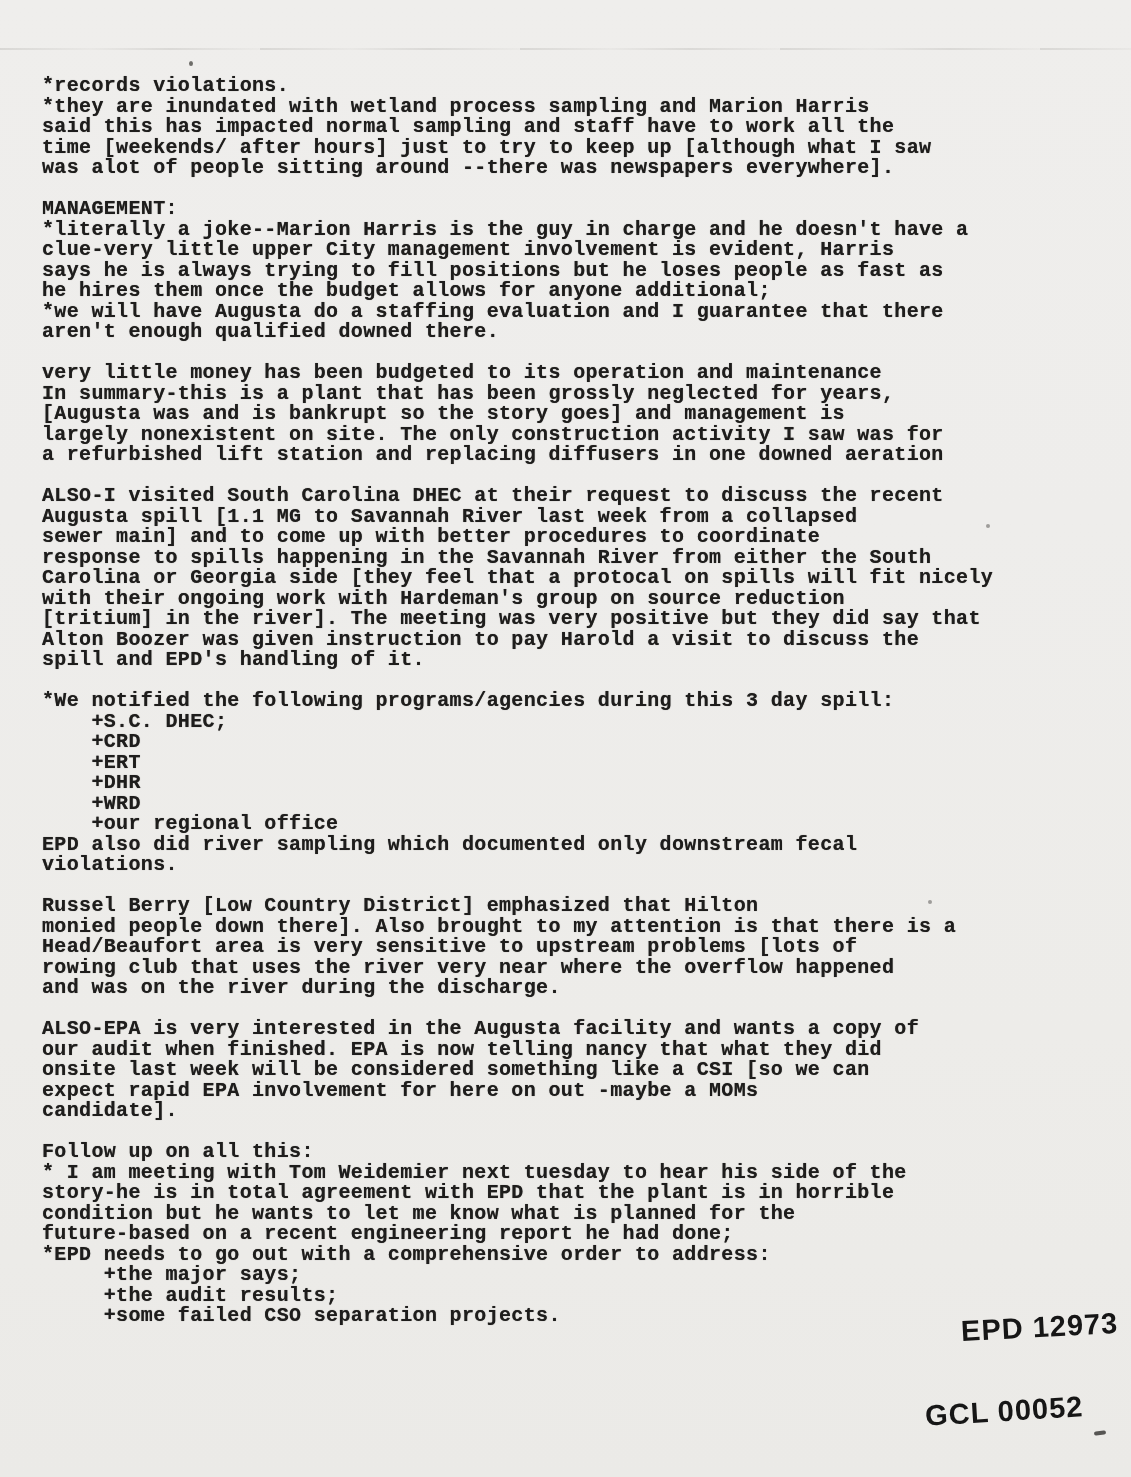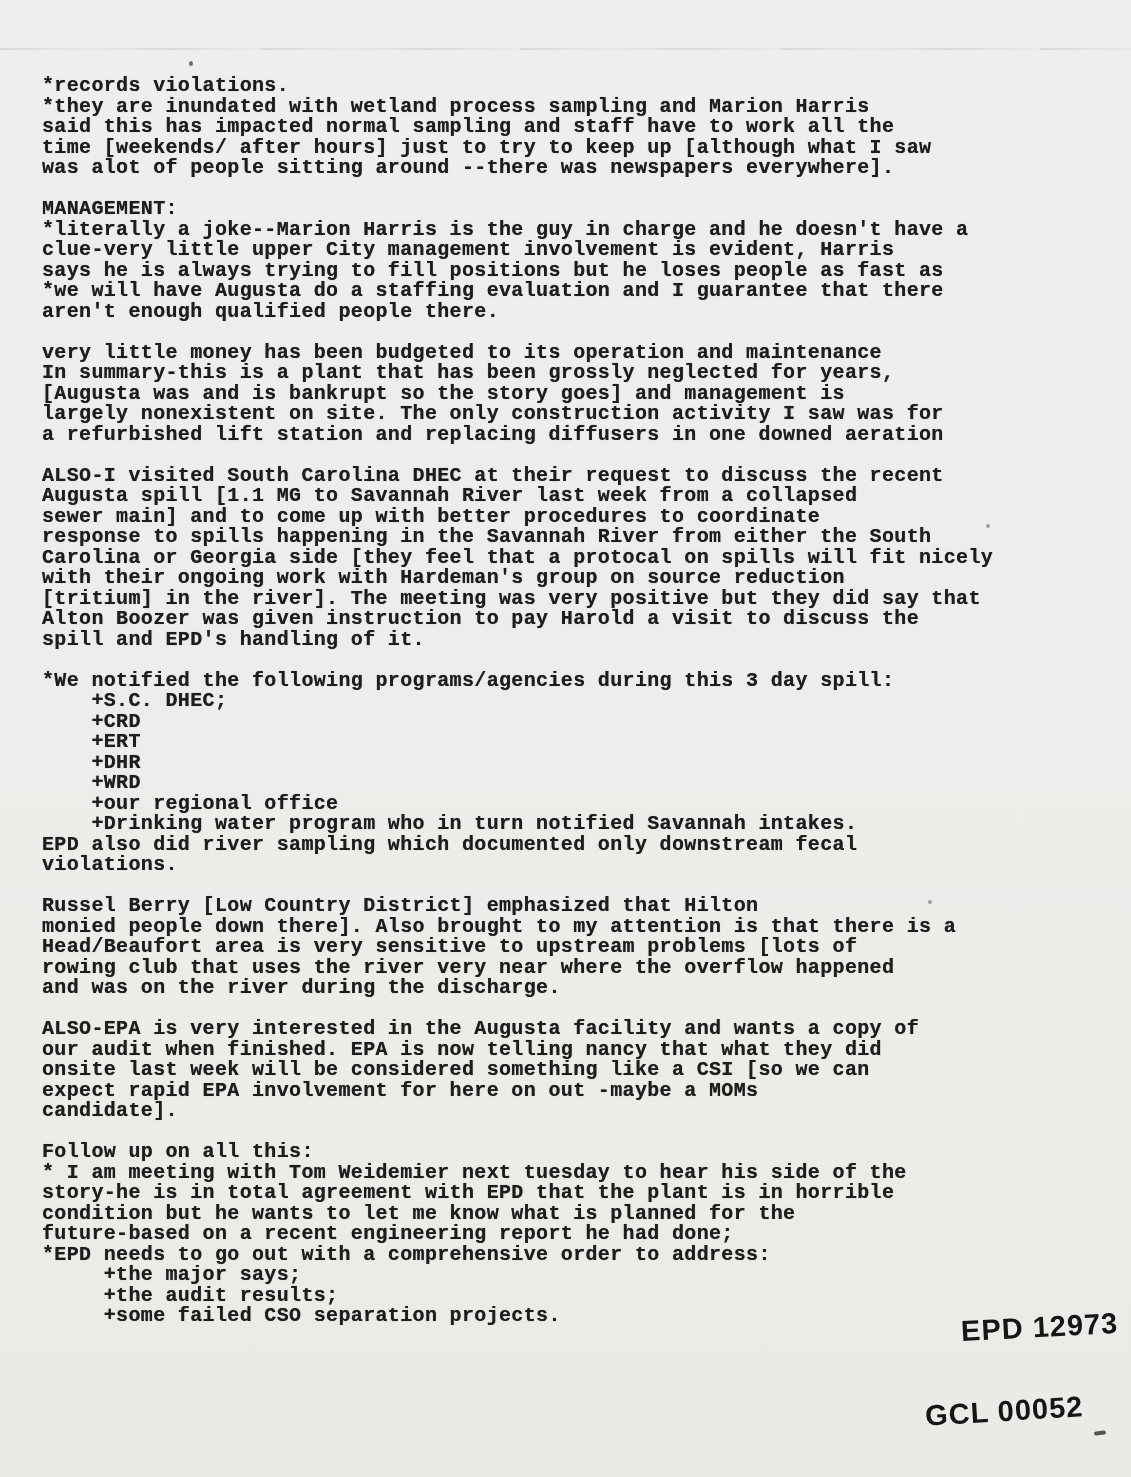--- a/index.html
+++ b/index.html
@@ -104,22 +104,23 @@
         <div class="line">*they are inundated with wetland process sampling and Marion Harris</div>
         <div class="line">said this has impacted normal sampling and staff have to work all the</div>
         <div class="line">time [weekends/ after hours] just to try to keep up [although what I saw</div>
         <div class="line">was alot of people sitting around --there was newspapers everywhere].</div>
       </div>
       <div class="block">
         <div class="line">MANAGEMENT:</div>
         <div class="line">*literally a joke--Marion Harris is the guy in charge and he doesn't have a</div>
         <div class="line">clue-very little upper City management involvement is evident, Harris</div>
         <div class="line">says he is always trying to fill positions but he loses people as fast as</div>
+        <div class="line">he hires them once the budget allows for anyone additional;</div>
         <div class="line">*we will have Augusta do a staffing evaluation and I guarantee that there</div>
-        <div class="line">aren't enough qualified people there.</div>
+        <div class="line">aren't enough qualified downed there.</div>
       </div>
       <div class="block">
         <div class="line">very little money has been budgeted to its operation and maintenance</div>
         <div class="line">In summary-this is a plant that has been grossly neglected for years,</div>
         <div class="line">[Augusta was and is bankrupt so the story goes] and management is</div>
         <div class="line">largely nonexistent on site. The only construction activity I saw was for</div>
         <div class="line">a refurbished lift station and replacing diffusers in one downed aeration</div>
       </div>
       <div class="block">
         <div class="line">ALSO-I visited South Carolina DHEC at their request to discuss the recent</div>
@@ -133,21 +134,20 @@
         <div class="line">spill and EPD's handling of it.</div>
       </div>
       <div class="block">
         <div class="line">*We notified the following programs/agencies during this 3 day spill:</div>
         <div class="line">    +S.C. DHEC;</div>
         <div class="line">    +CRD</div>
         <div class="line">    +ERT</div>
         <div class="line">    +DHR</div>
         <div class="line">    +WRD</div>
         <div class="line">    +our regional office</div>
-        <div class="line">    +Drinking water program who in turn notified Savannah intakes.</div>
         <div class="line">EPD also did river sampling which documented only downstream fecal</div>
         <div class="line">violations.</div>
       </div>
       <div class="block">
         <div class="line">Russel Berry [Low Country District] emphasized that Hilton</div>
         <div class="line">monied people down there]. Also brought to my attention is that there is a</div>
         <div class="line">Head/Beaufort area is very sensitive to upstream problems [lots of</div>
         <div class="line">rowing club that uses the river very near where the overflow happened</div>
         <div class="line">and was on the river during the discharge.</div>
       </div>

